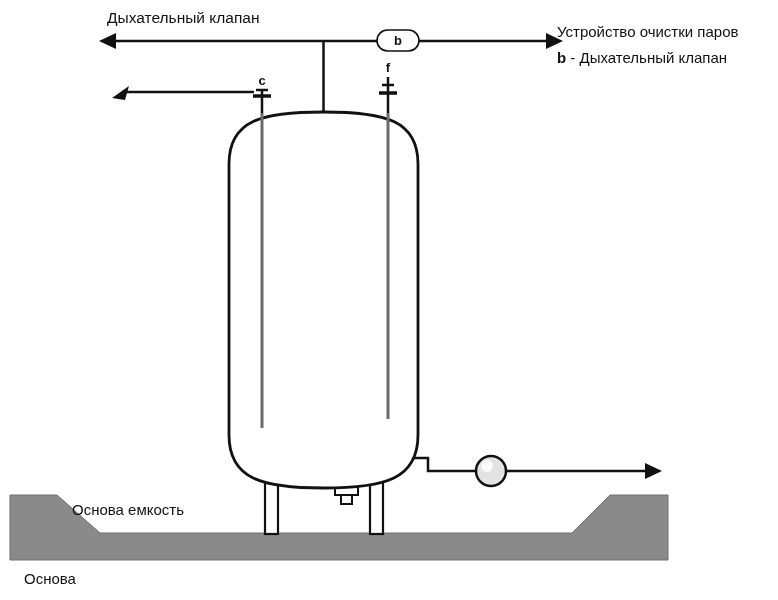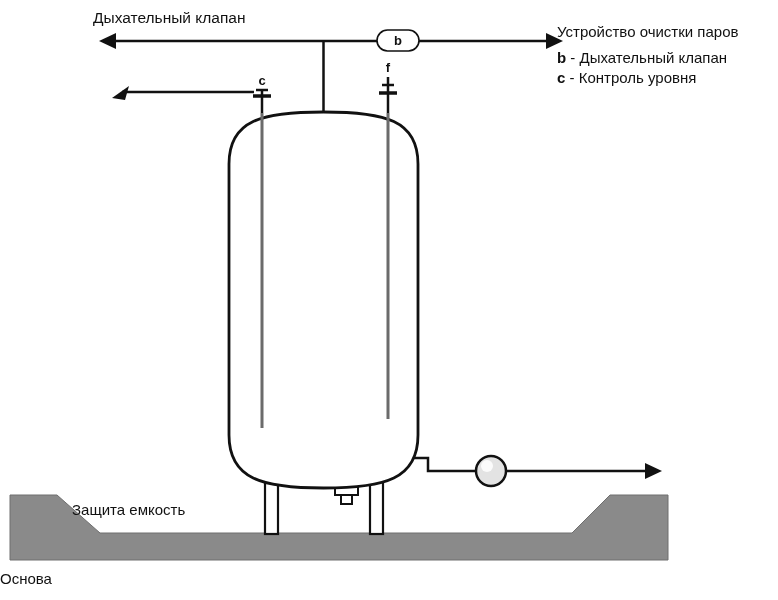--- a/index.html
+++ b/index.html
@@ -63,39 +63,35 @@
     <polygon points="99,41 116,33 116,49" fill="#111"></polygon>
     <polygon points="563,41 546,33 546,49" fill="#111"></polygon>
 
     <rect x="377" y="30" width="42" height="21" rx="10.5" fill="#ffffff" stroke="#111" stroke-width="1.6"></rect>
 
     <line x1="122" y1="92" x2="254" y2="92" stroke="#111" stroke-width="2.5"></line>
     <polygon points="112,98 129,86 125,100" fill="#111"></polygon>
 
   </svg>
 
-  <div class="lbl lbl-lg" style="left:93px; top:8px;">Дыхательный клапан</div>
+  <div class="lbl lbl-lg" style="left:107px; top:8px;">Дыхательный клапан</div>
 
   <div class="lbl" style="left:557px; top:22px;">Устройство очистки паров</div>
 
   <div class="legend">
     <div class="legend-row">
       <span class="legend-key">b</span>
       <span class="legend-text">- Дыхательный клапан</span>
     </div>
-    <div class="legend-row">
-      <span class="legend-key">c</span>
-      <span class="legend-text">- Контроль уровня</span>
-    </div>
   </div>
 
 
-  <div class="lbl" style="left:72px; top:500px;">Защита емкость</div>
+  <div class="lbl" style="left:72px; top:500px;">Основа емкость</div>
 
-  <div class="lbl" style="left:0; top:569px;">Основа</div>
+  <div class="lbl" style="left:24px; top:569px;">Основа</div>
 
   <div class="marker" style="left:390px; top:34px; width:16px;">b</div>
 
   <div class="marker" style="left:255px; top:74px; width:14px;">c</div>
 
   <div class="marker" style="left:381px; top:61px; width:14px;">f</div>
 
 </div>
 
 </body></html>

